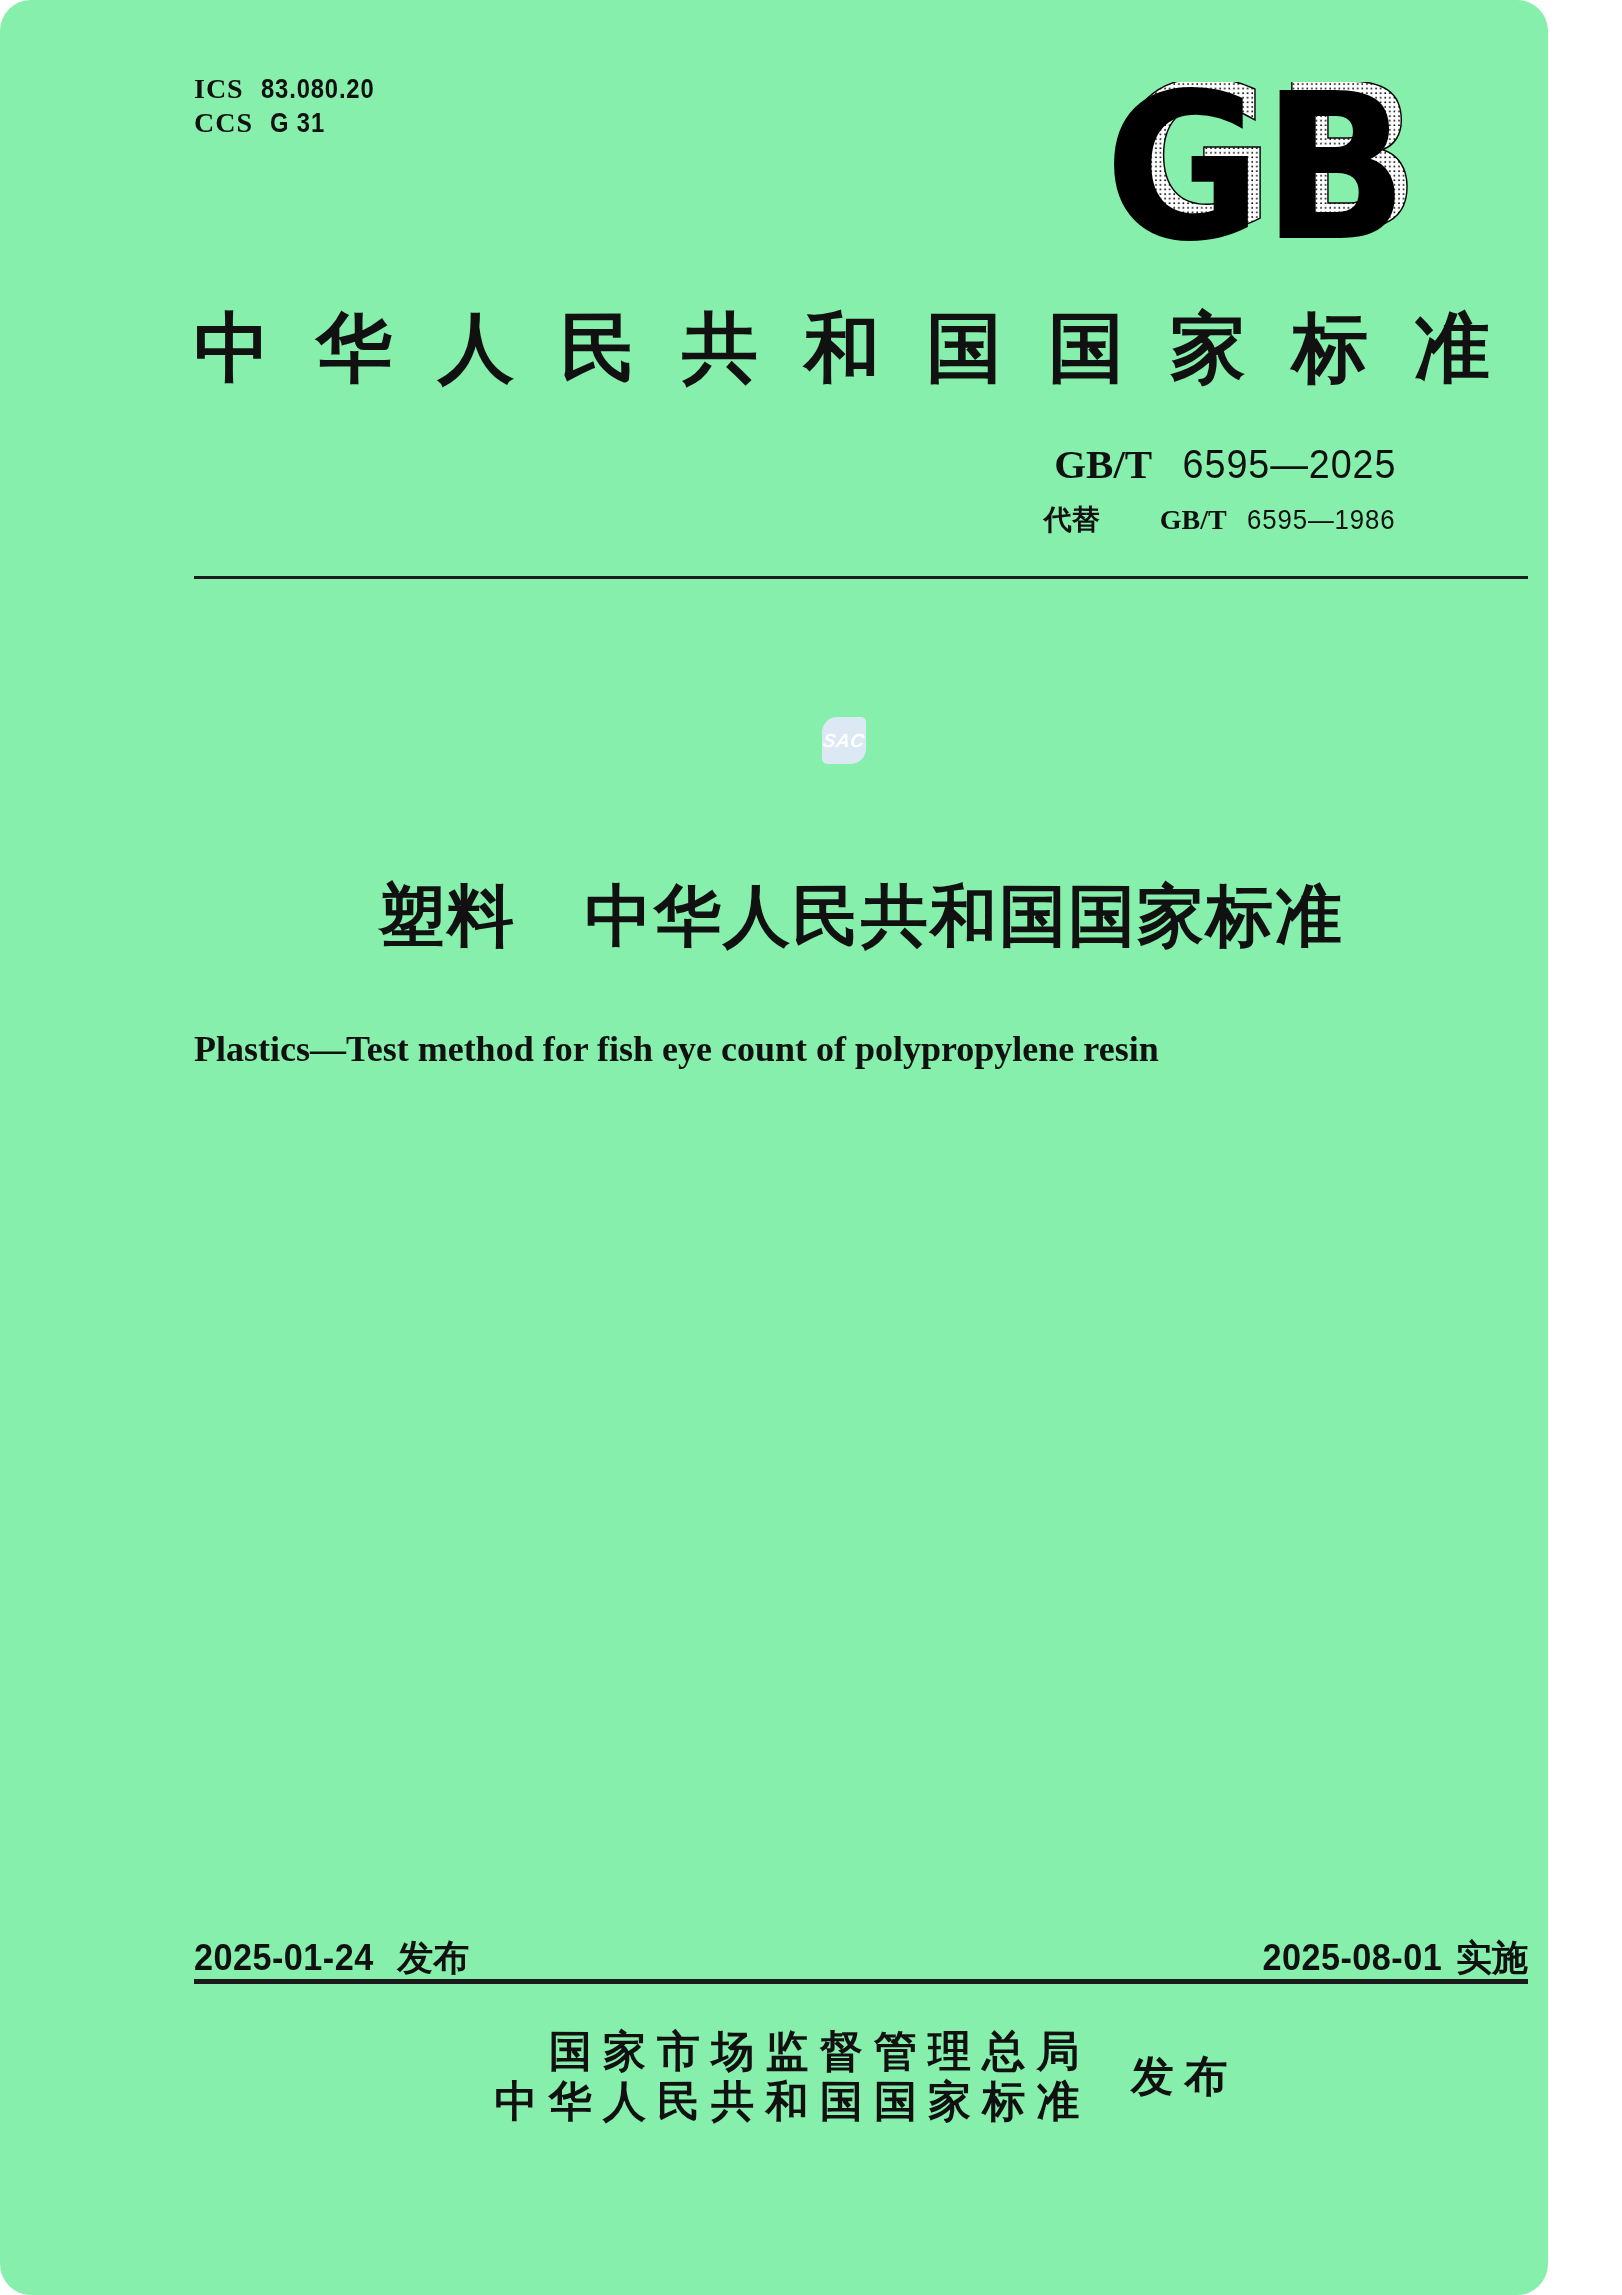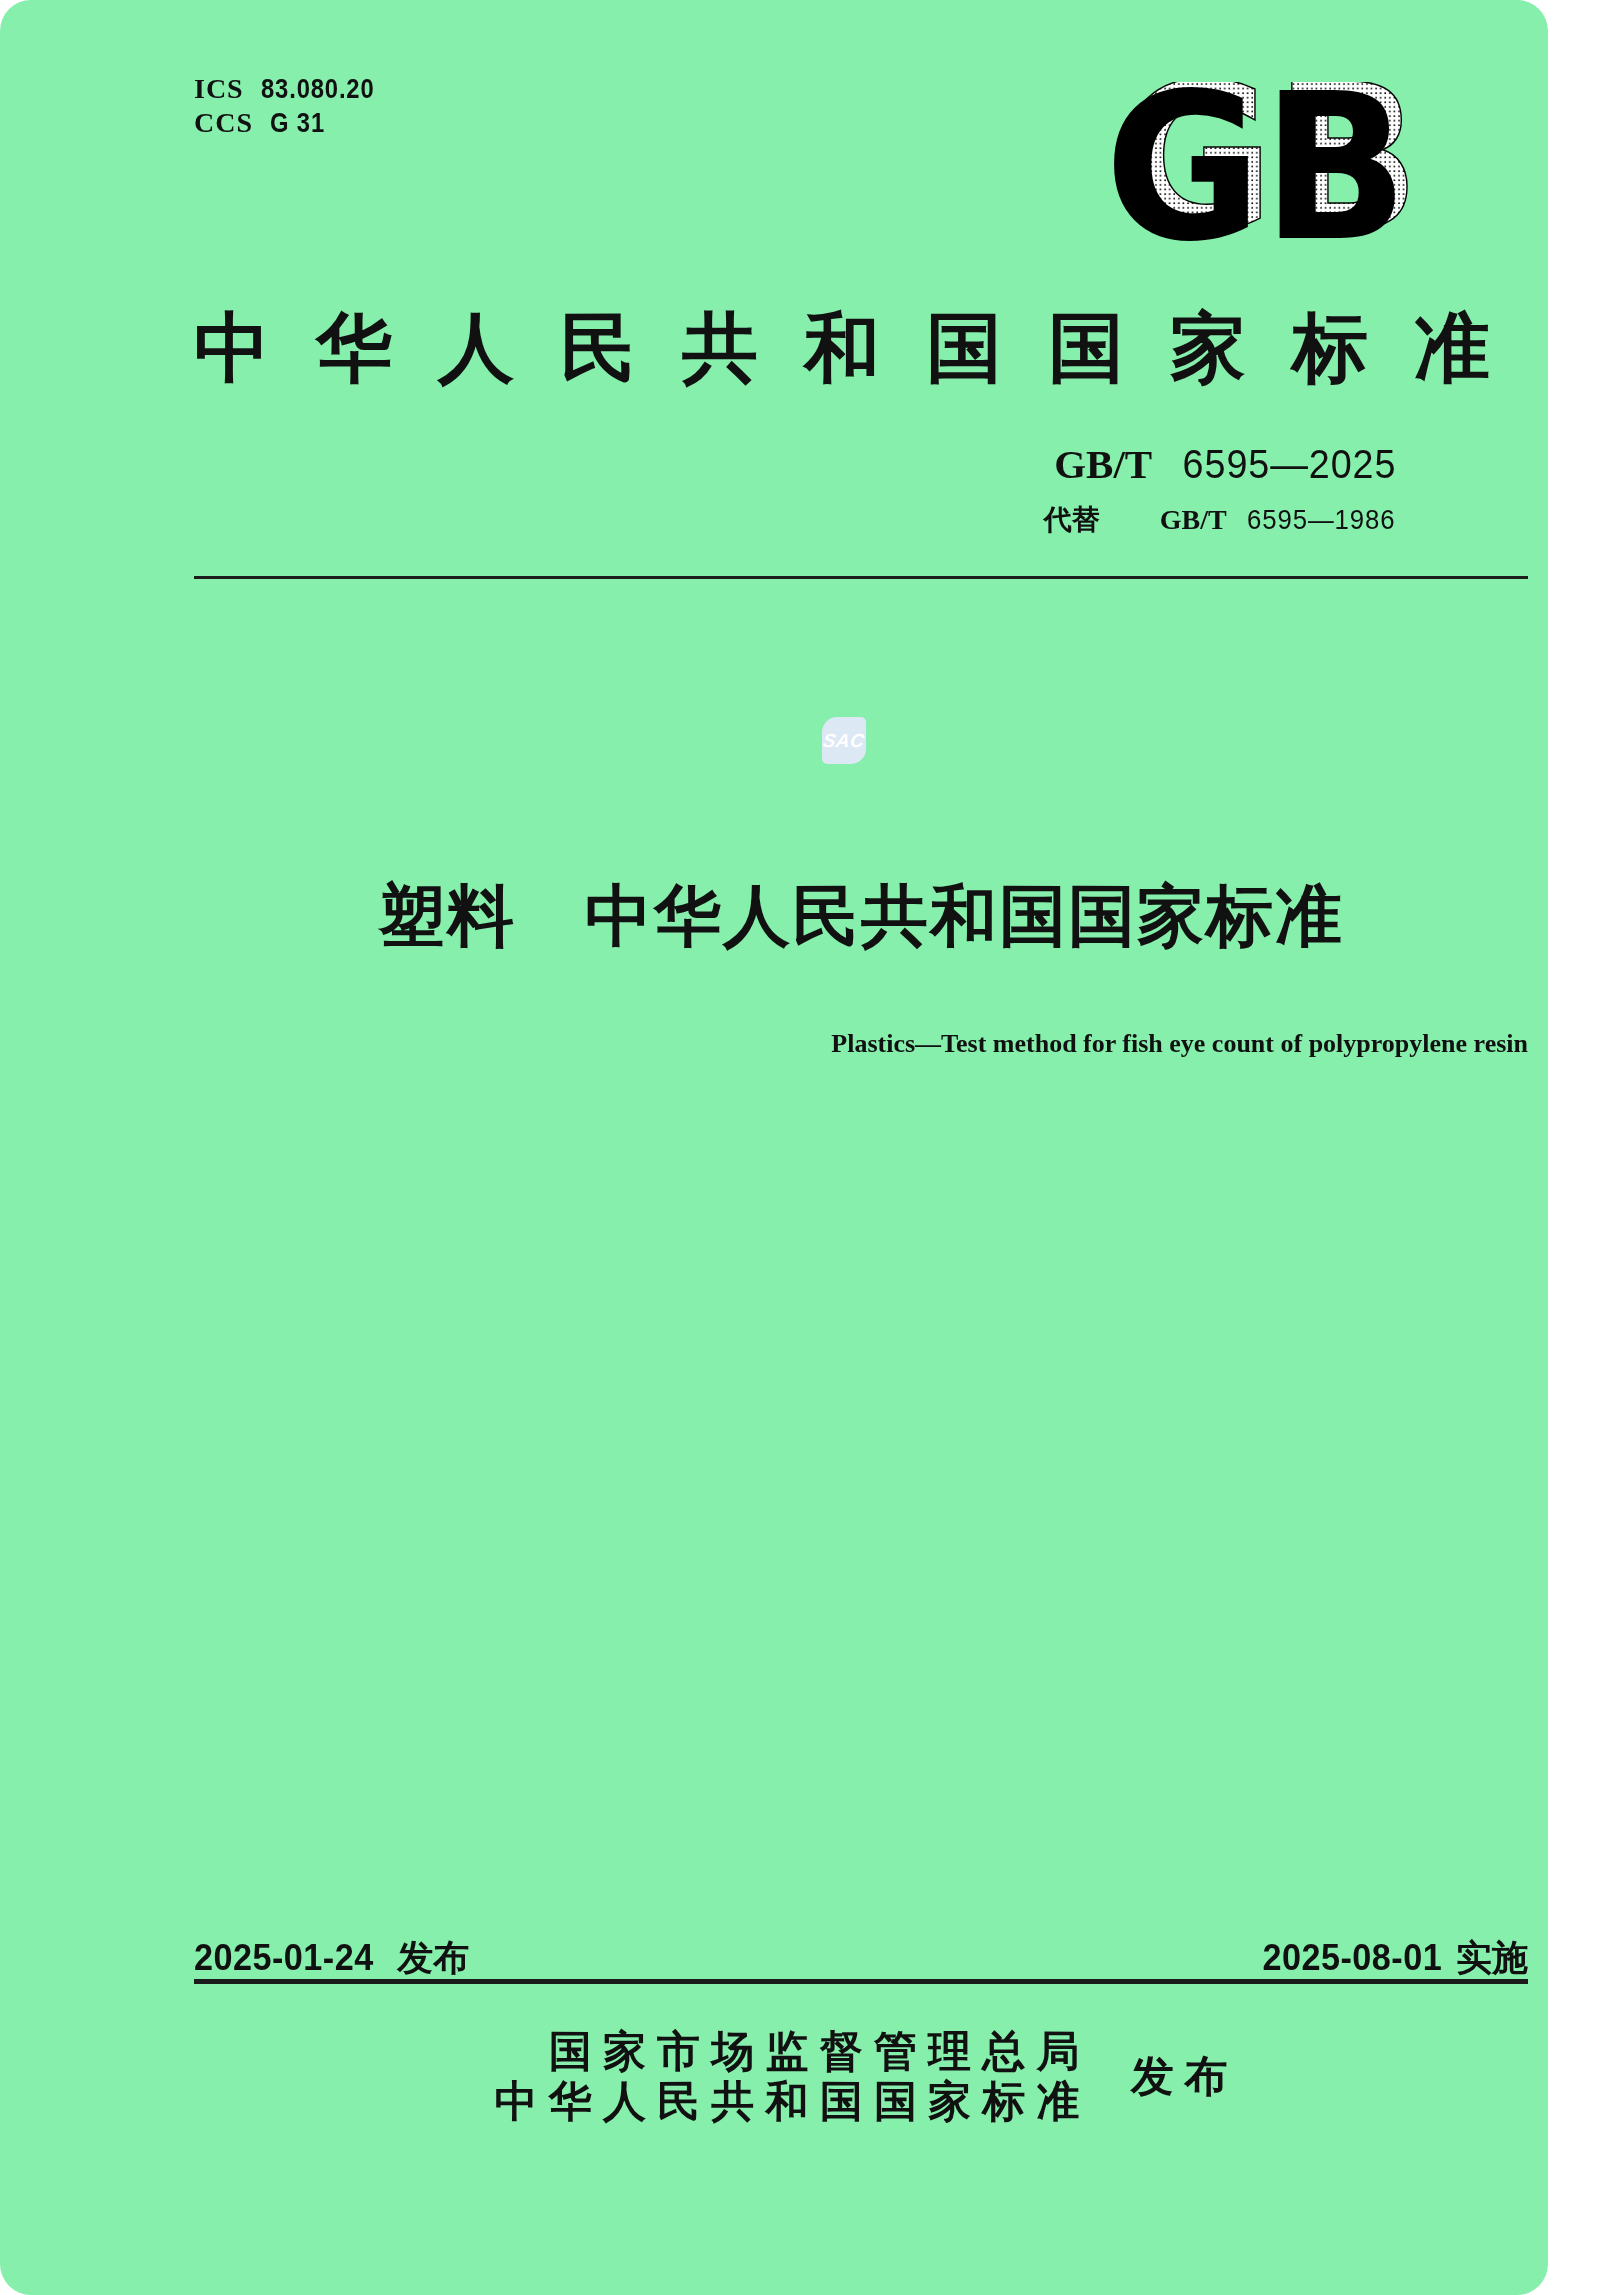--- a/index.html
+++ b/index.html
@@ -55,23 +55,23 @@
 
   
   .cn-title {
     position:absolute; left:194px; top:881px; width:1334px;
     text-align:center; white-space:nowrap;
     font-family:"Liberation Sans", sans-serif; font-weight:bold;
     font-size:67px; letter-spacing:2px; line-height:1.05;
   }
   .en-title {
     position:absolute; left:194px; top:1030px; width:1334px;
-    text-align:right; white-space:nowrap;
+    text-align:left; white-space:nowrap;
     font-family:"Liberation Serif", serif; font-weight:bold;
-    font-size:26px; line-height:1.1;
+    font-size:36px; line-height:1.1;
   }
 
   
   .date-row {
     position:absolute; left:194px; top:1934px; width:1334px;
     display:flex; justify-content:space-between;
     font-size:36px; font-weight:bold; white-space:nowrap;
   }
   .date-val { display:inline-block; transform:scaleX(.95); letter-spacing:0.5px; }
   .date-left .date-val { transform-origin:left center; }

